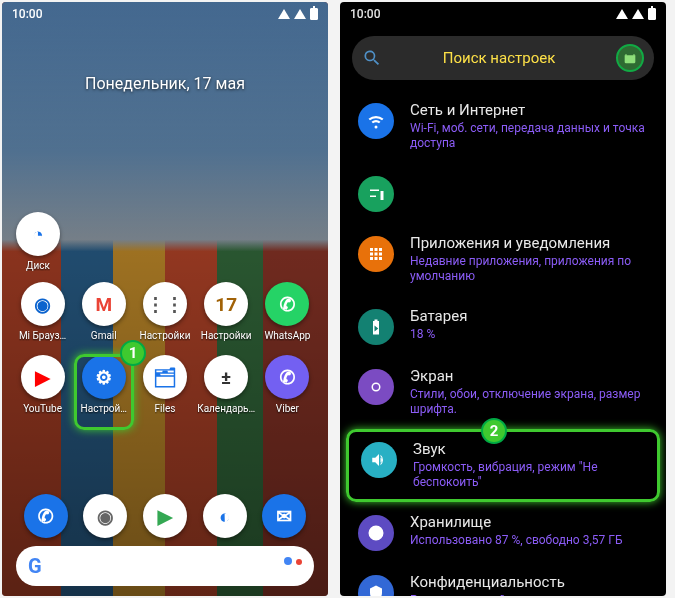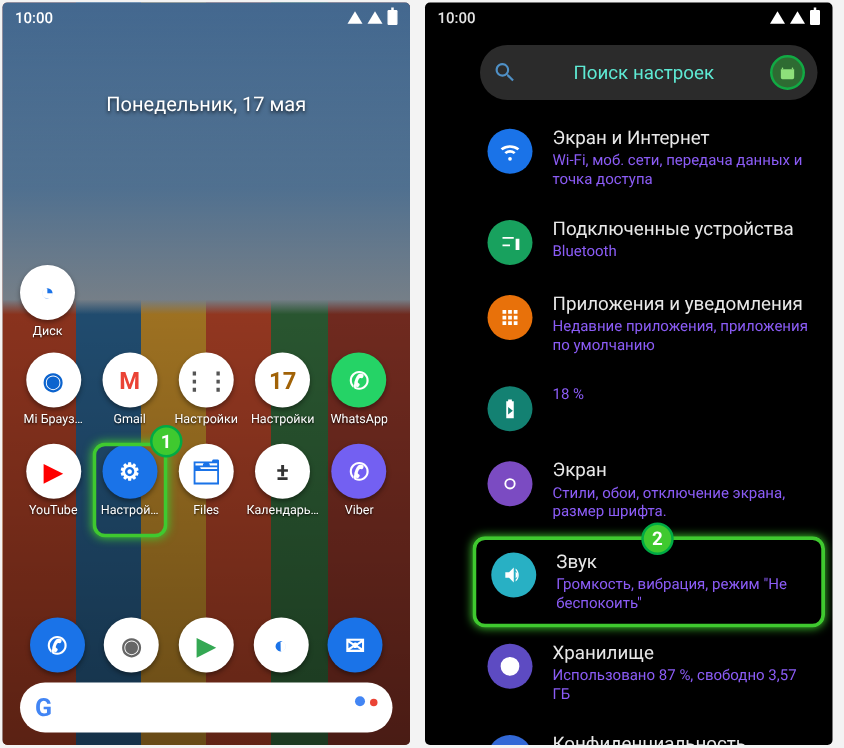--- a/index.html
+++ b/index.html
@@ -15,21 +15,20 @@
     overflow: hidden;
   }
   .phone {
     width: 326px;
     height: 594px;
     border-radius: 4px;
     overflow: hidden;
     position: relative;
     background: #000;
     color: #fff;
-    padding-left: 32px;
   }
   
   .home {
     background: linear-gradient(180deg, #537aa6 0%, #6c8db0 30%, #a18e75 50%, #c58d55 70%, #5a6b78 100%);
     position: relative;
   }
   .home-wall {
     position:absolute; inset:0;
     background:
       linear-gradient(180deg,#4f7aa8 0%,#6a95bf 25%,#a9b7c4 40%,rgba(0,0,0,0) 42%),
@@ -114,21 +113,21 @@
 
   
   .settings { background:#000; color:#e4e4e4; }
   .search-row {
     margin: 34px 12px 10px;
     height: 44px;
     background:#2b2b2b; border-radius:24px;
     display:flex; align-items:center; padding:0 10px; gap:12px;
   }
   .search-ic { width:20px; color:#4f90c6; flex-shrink:0; }
-  .search-row .ph { flex:1; color:#5eead4; font-size:15px; text-align:center; }
+  .search-row .ph { flex:1; color:#fde047; font-size:15px; text-align:center; }
   .av { width:28px; height:28px; border-radius:50%; background:#2e6b32; display:flex;align-items:center;justify-content:center; border:2px solid #1a4; }
   .av svg{width:16px;height:16px;}
   .list { padding: 0 0 0 0; }
   .row {
     display:flex; align-items:flex-start; gap:16px;
     padding: 11px 18px;
   }
   .row .ricon {
     width:36px; height:36px; border-radius:50%;
     display:flex;align-items:center;justify-content:center;
@@ -258,53 +257,50 @@
   </div>
 
   <div class="list" id="setlist">
       <div class="row">
         <div class="ricon" style="background:#1a73e8">
           <svg viewBox="0 0 24 24">
             <path d="M12 18a2 2 0 100 4 2 2 0 000-4zm-6-5a10 10 0 0112 0l-2 2a7 7 0 00-8 0zM2 9a16 16 0 0120 0l-2 2a13 13 0 00-16 0z"></path>
           </svg>
         </div>
         <div class="txt">
-          <div class="title">Экран и Интернет</div>
+          <div class="title">Сеть и Интернет</div>
           <div class="sub">Wi-Fi, моб. сети, передача данных и точка доступа</div>
         </div>
       </div>
       <div class="row">
         <div class="ricon" style="background:#18a15e">
           <svg viewBox="0 0 24 24">
             <path d="M4 6h12v2H4zm0 8h8v2H4zm14-6h4v12h-4z"></path>
           </svg>
-        </div>
-        <div class="txt">
-          <div class="title">Подключенные устройства</div>
-          <div class="sub">Bluetooth</div>
         </div>
       </div>
       <div class="row">
         <div class="ricon" style="background:#e8710a">
           <svg viewBox="0 0 24 24">
             <path d="M4 4h4v4H4zm6 0h4v4h-4zm6 0h4v4h-4zM4 10h4v4H4zm6 0h4v4h-4zm6 0h4v4h-4zM4 16h4v4H4zm6 0h4v4h-4zm6 0h4v4h-4z"></path>
           </svg>
         </div>
         <div class="txt">
           <div class="title">Приложения и уведомления</div>
           <div class="sub">Недавние приложения, приложения по умолчанию</div>
         </div>
       </div>
       <div class="row">
         <div class="ricon" style="background:#138172">
           <svg viewBox="0 0 24 24">
             <path d="M16 4h-2V2h-4v2H8v18h8zM10 18v-8l5 4-5 4z"></path>
           </svg>
         </div>
         <div class="txt">
+          <div class="title">Батарея</div>
           <div class="sub">18 %</div>
         </div>
       </div>
       <div class="row">
         <div class="ricon" style="background:#7b4bc2">
           <svg viewBox="0 0 24 24">
             <path d="M12 6a6 6 0 100 12 6 6 0 000-12zm0 10a4 4 0 110-8 4 4 0 010 8z"></path>
           </svg>
         </div>
         <div class="txt">

